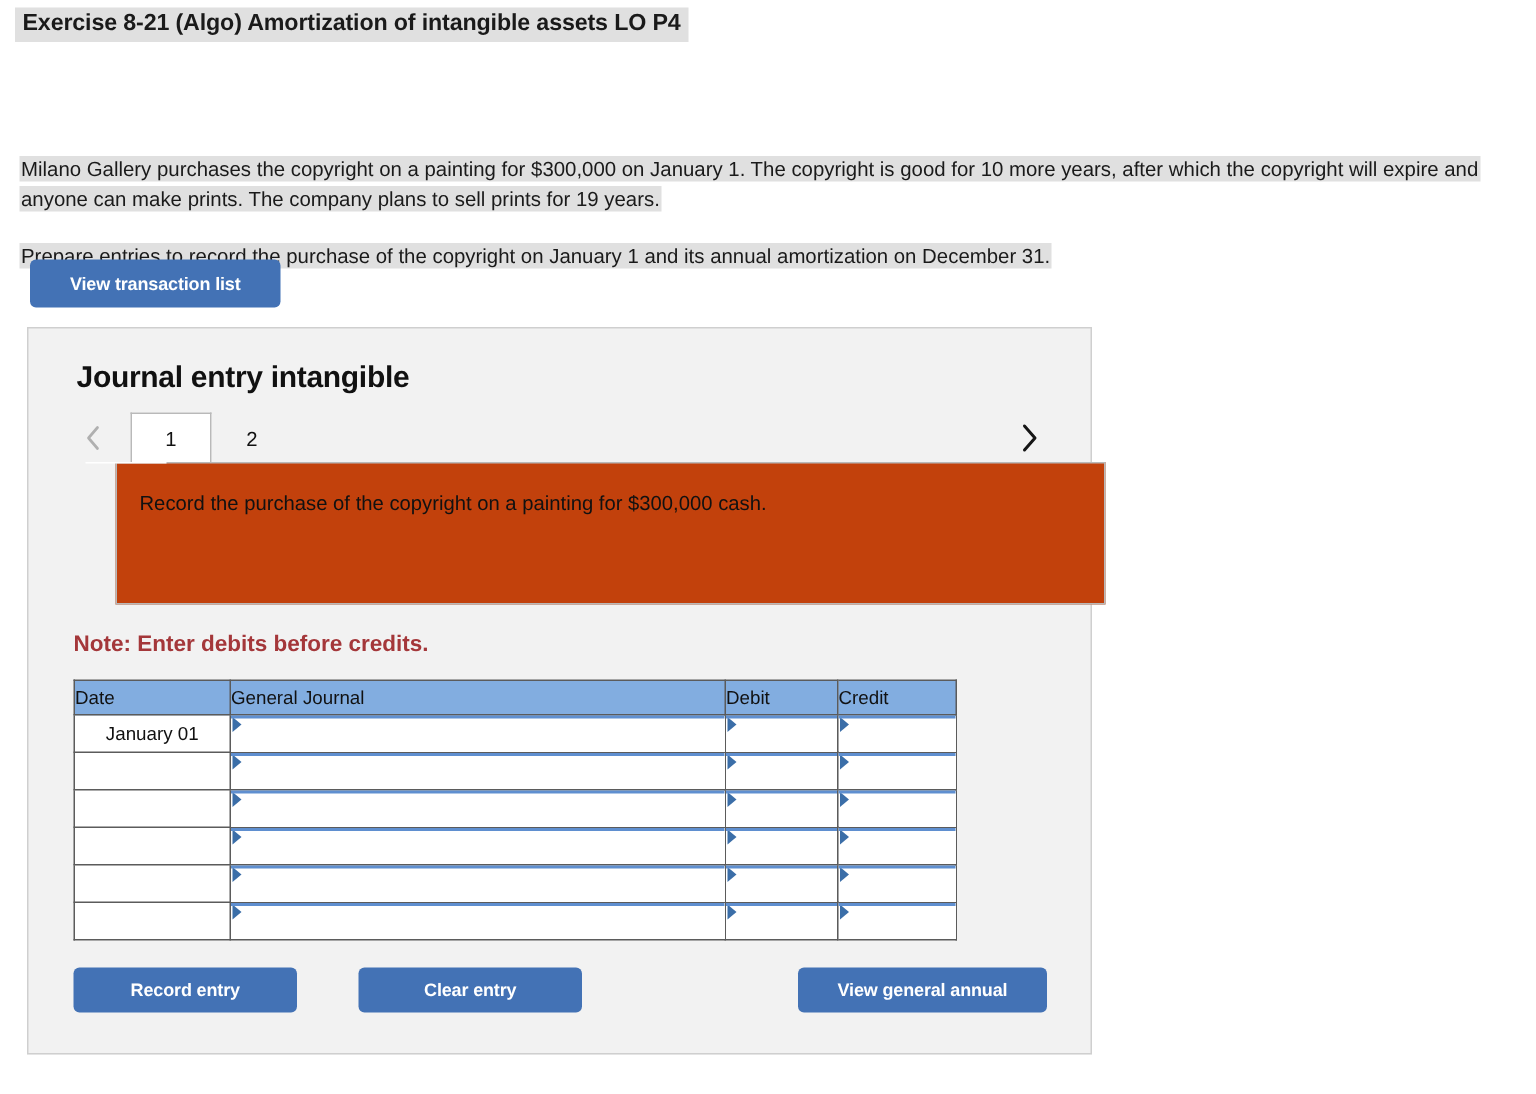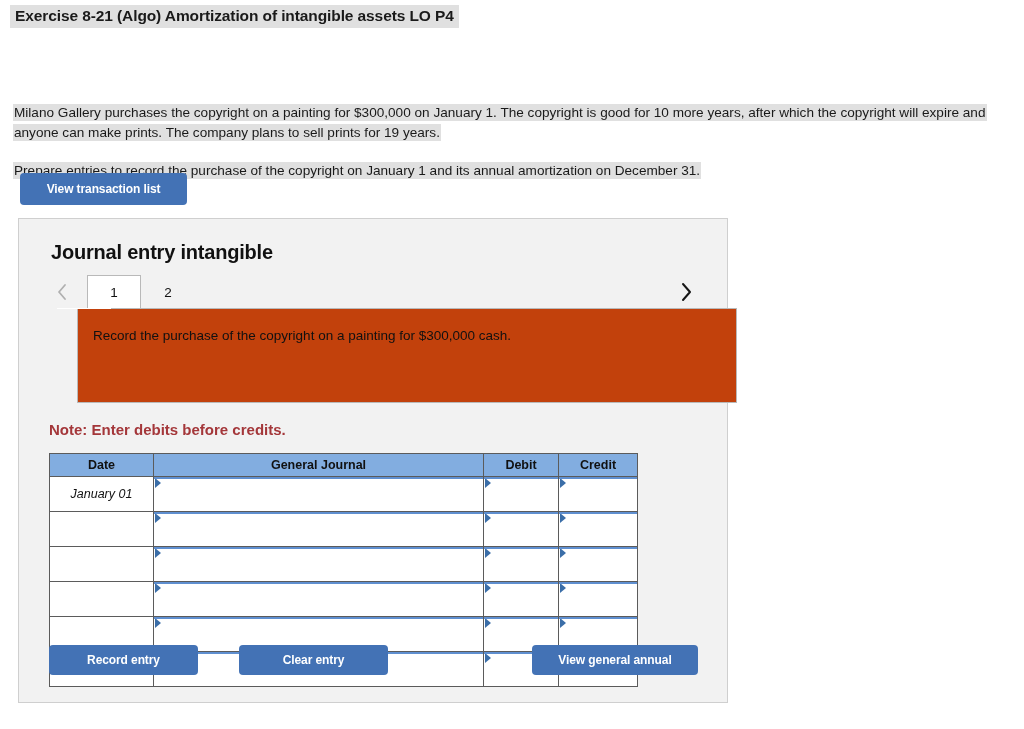--- a/index.html
+++ b/index.html
@@ -186,33 +186,32 @@
     position: absolute;
     left: 30px;
     top: 234px;
     border-collapse: collapse;
     table-layout: fixed;
   }
   #journal-table th {
     background: #82ade0;
     border: 1px solid #5b5b5b;
     font-size: 12.5px;
-    font-weight: bold;
+    font-weight: normal;
     color: #111111;
     height: 22px;
     padding: 0;
-    text-align: center;
+    text-align: left;
   }
   #journal-table td {
     padding: 0;
-    height: 35px;
+    height: 25px;
     border: 1px solid #5b5b5b;
     background: #ffffff;
     box-sizing: border-box;
-    font-style: italic;
   }
   .col-date   { width: 104px; }
   .col-gj     { width: 330px; }
   .col-debit  { width: 75px;  }
   .col-credit { width: 79px;  }
 
   td.date-cell {
     text-align: center;
     font-size: 12.5px;
     color: #111111;

